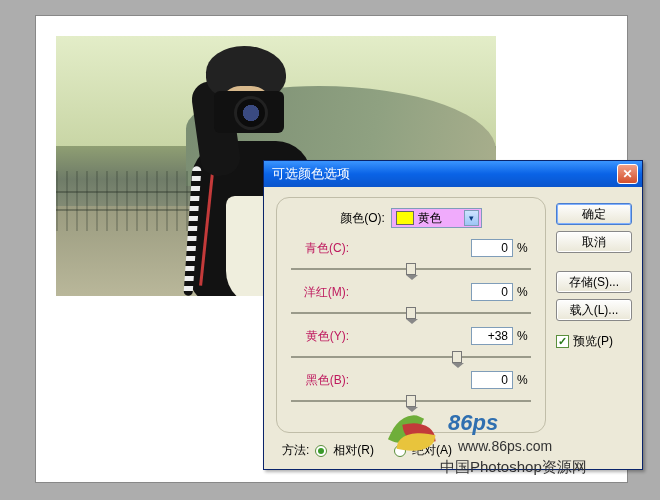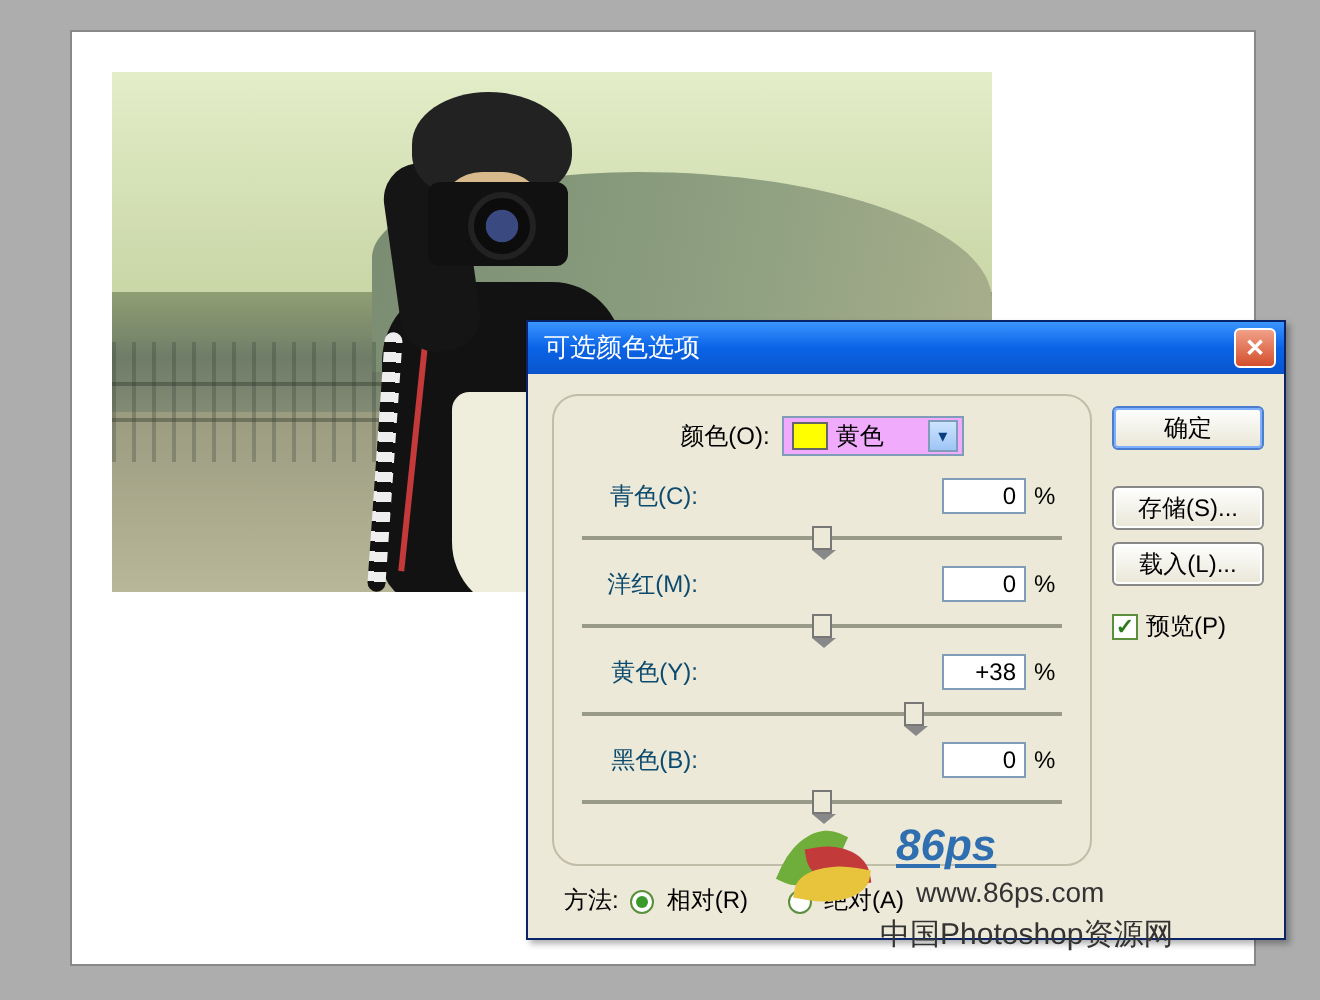--- a/index.html
+++ b/index.html
@@ -102,21 +102,21 @@
   .group-box {
     position:absolute;
     left: 12px; top: 10px;
     width: 270px; height: 236px;
     border: 1px solid #c0bda8;
     border-radius: 13px;
     padding: 10px 14px 8px 14px;
   }
   .row { display:flex; align-items:center; margin-bottom: 4px; height: 20px; }
   .row.first { justify-content:center; margin-bottom:10px; gap:6px; }
-  .lbl { width: 58px; text-align:right; margin-right:4px; color:#0c4a6e; }
+  .lbl { width: 58px; text-align:right; margin-right:4px; color:#be185d; }
   .swatch {
     width: 18px; height: 14px; background:#ffff00;
     border:1px solid #666;
   }
   .select {
     height: 20px; display:inline-flex; align-items:center;
     background:#f0abfc; border:1px solid #7f9db9;
     padding: 0 2px 0 4px; gap:4px;
   }
   .select .caret {
@@ -195,21 +195,21 @@
   .wm-logo {
     width:50px; height:48px; position:relative;
   }
   .wm-logo .leaf-g{ position:absolute; left:2px; top:4px; width:24px;height:34px;
     background:#6fae3a; border-radius:80% 0 80% 0; transform:rotate(25deg);}
   .wm-logo .leaf-r{ position:absolute; left:12px; top:14px; width:30px;height:22px;
     background:#c23a3a; border-radius:0 80% 0 80%; transform:rotate(-10deg);}
   .wm-logo .leaf-y{ position:absolute; left:6px; top:24px; width:36px;height:20px;
     background:#e8c43c; border-radius:80% 0 80% 0; transform:rotate(10deg);}
   .wm-text { display:flex; flex-direction:column; line-height:1.3;}
-  .wm-86ps { font-family:Arial; font-size:22px; font-style:italic; color:#2f6fb0; font-weight:bold;text-decoration:underline;}
+  .wm-86ps { font-family:Arial; font-size:22px; font-style:italic; color:#2f6fb0; font-weight:bold;}
   .wm-url { font-size:14px; color:#333;margin-left:10px; }
   .wm-cn { position:absolute; left:440px; top:458px; font-size:15px; color:#333;}
 </style>
 </head>
 <body>
 
 <div class="canvas-frame">
   <div class="photo">
     <div class="sky"></div>
     <div class="hills"></div>
@@ -285,20 +285,21 @@
         <span class="pct">%</span>
       </div>
       <div class="slider">
         <div class="track"></div>
           <div class="thumb" style="left:50%"></div>
       </div>
     </div>
 
     <div class="right-col">
       <div class="btn default">确定</div>
+      <div class="btn">取消</div>
       <div style="height:6px"></div>
       <div class="btn">存储(S)...</div>
       <div class="btn">载入(L)...</div>
       <div class="preview-row">
         <span class="chk">✓</span>
         <span>预览(P)</span>
       </div>
     </div>
 
     <div class="method-row">

